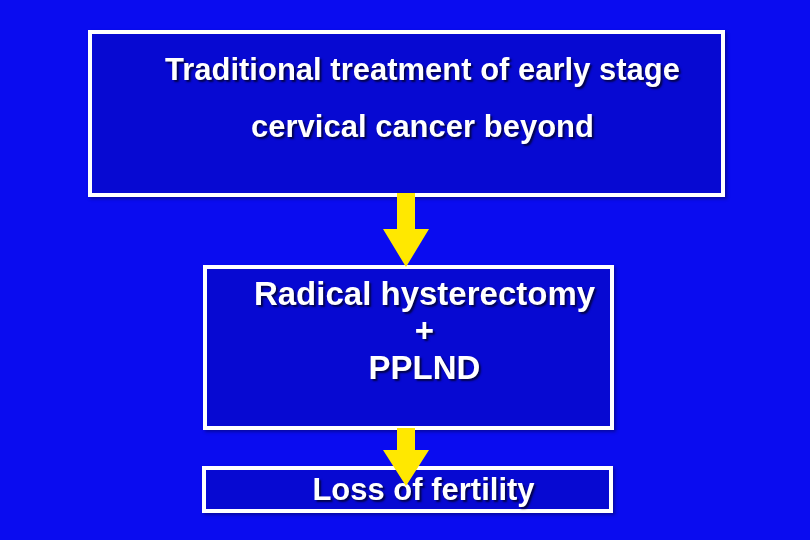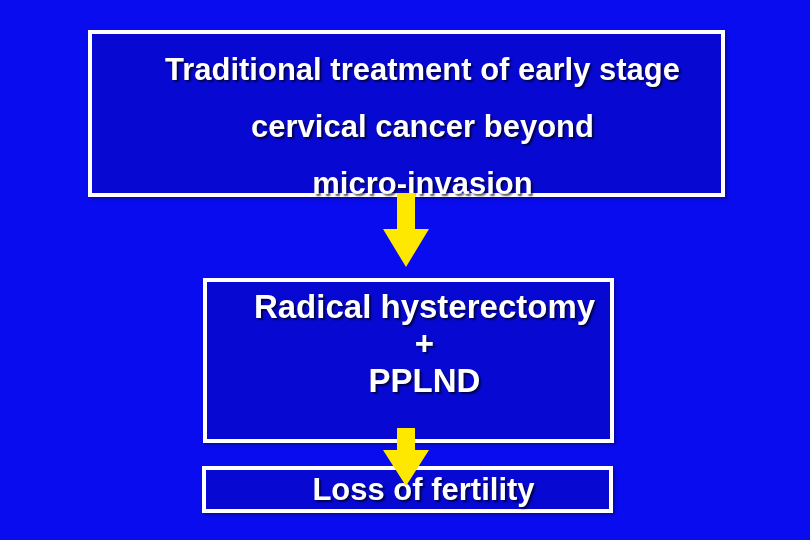--- a/index.html
+++ b/index.html
@@ -35,21 +35,21 @@
     left: 88px;
     top: 30px;
     width: 637px;
     height: 167px;
     padding-top: 7px;
     font-size: 31px;
     line-height: 57px;
   }
   #box-treatment {
     left: 203px;
-    top: 278px;
+    top: 265px;
     width: 411px;
     height: 165px;
     padding-top: 6px;
     font-size: 33px;
     line-height: 37px;
   }
   #box-outcome {
     left: 202px;
     top: 466px;
     width: 411px;
@@ -72,21 +72,20 @@
   #arrow-2 { left: 383px; top: 428px; }
 </style>
 </head>
 <body>
 
 <div class="slide">
 
   <div class="box" id="box-title">
     <div class="tline">Traditional treatment of early stage</div>
     <div class="tline">cervical cancer beyond</div>
-    <div class="tline">micro-invasion</div>
   </div>
 
   <svg class="arrow" id="arrow-1" width="46" height="74" viewBox="0 0 46 74">
     <polygon points="14,0 32,0 32,36 46,36 23,74 0,36 14,36"></polygon>
   </svg>
 
   <div class="box" id="box-treatment">
     <div class="tline">Radical hysterectomy</div>
     <div class="tline">+</div>
     <div class="tline">PPLND</div>

